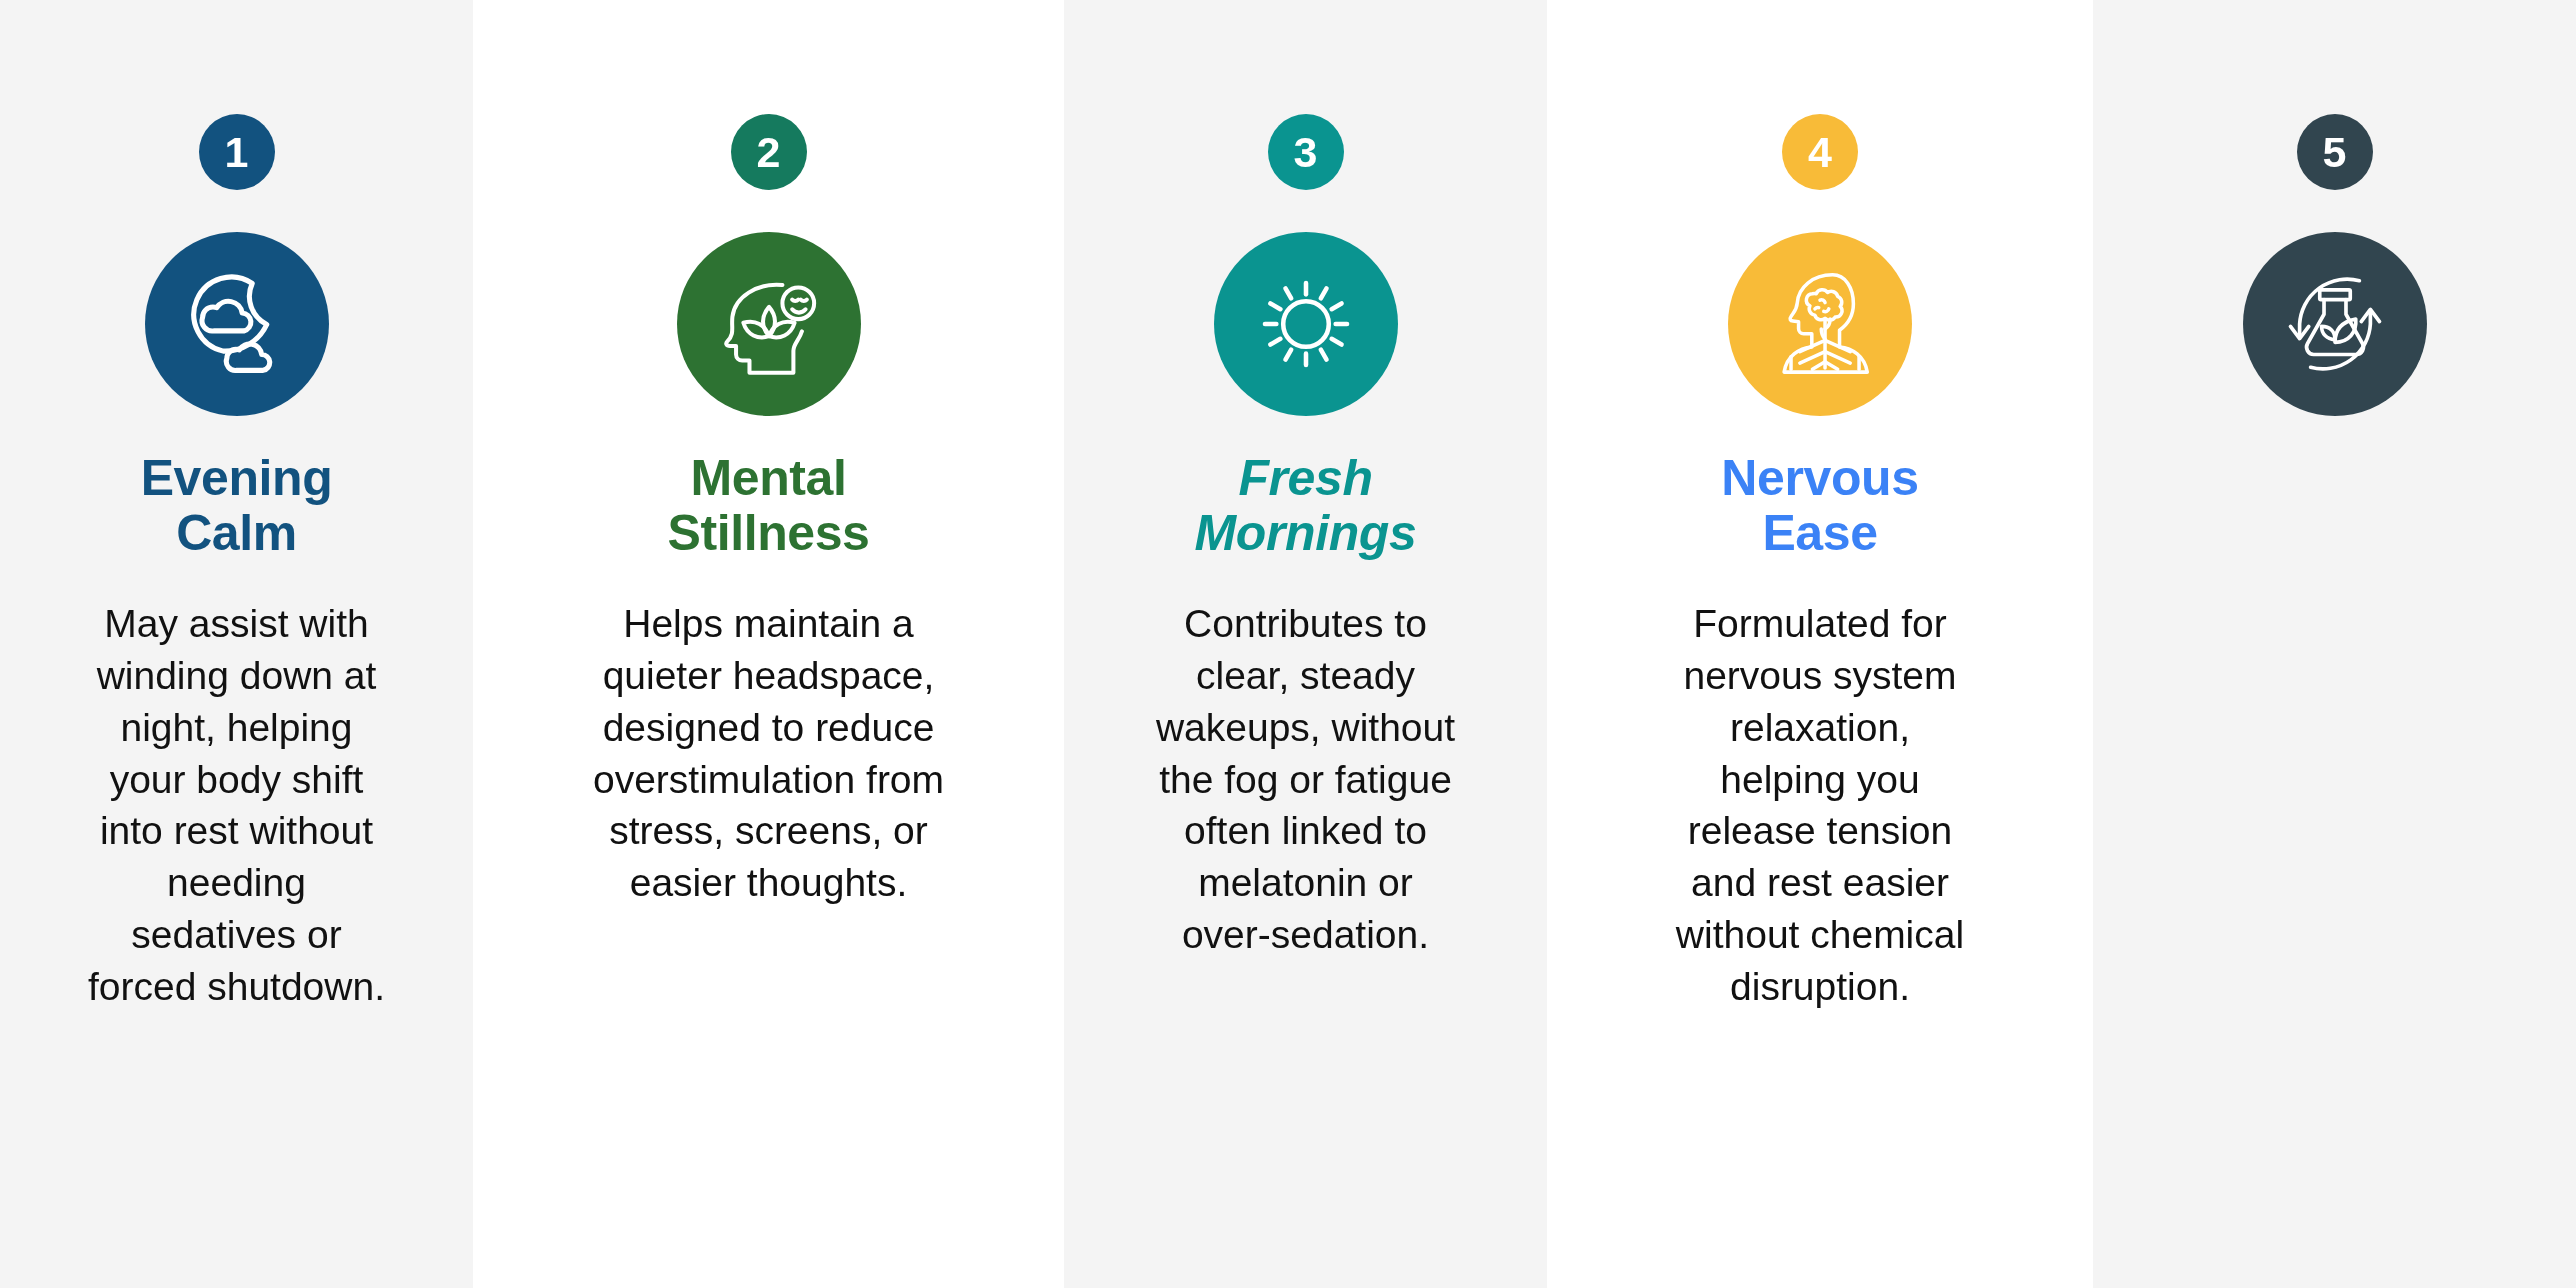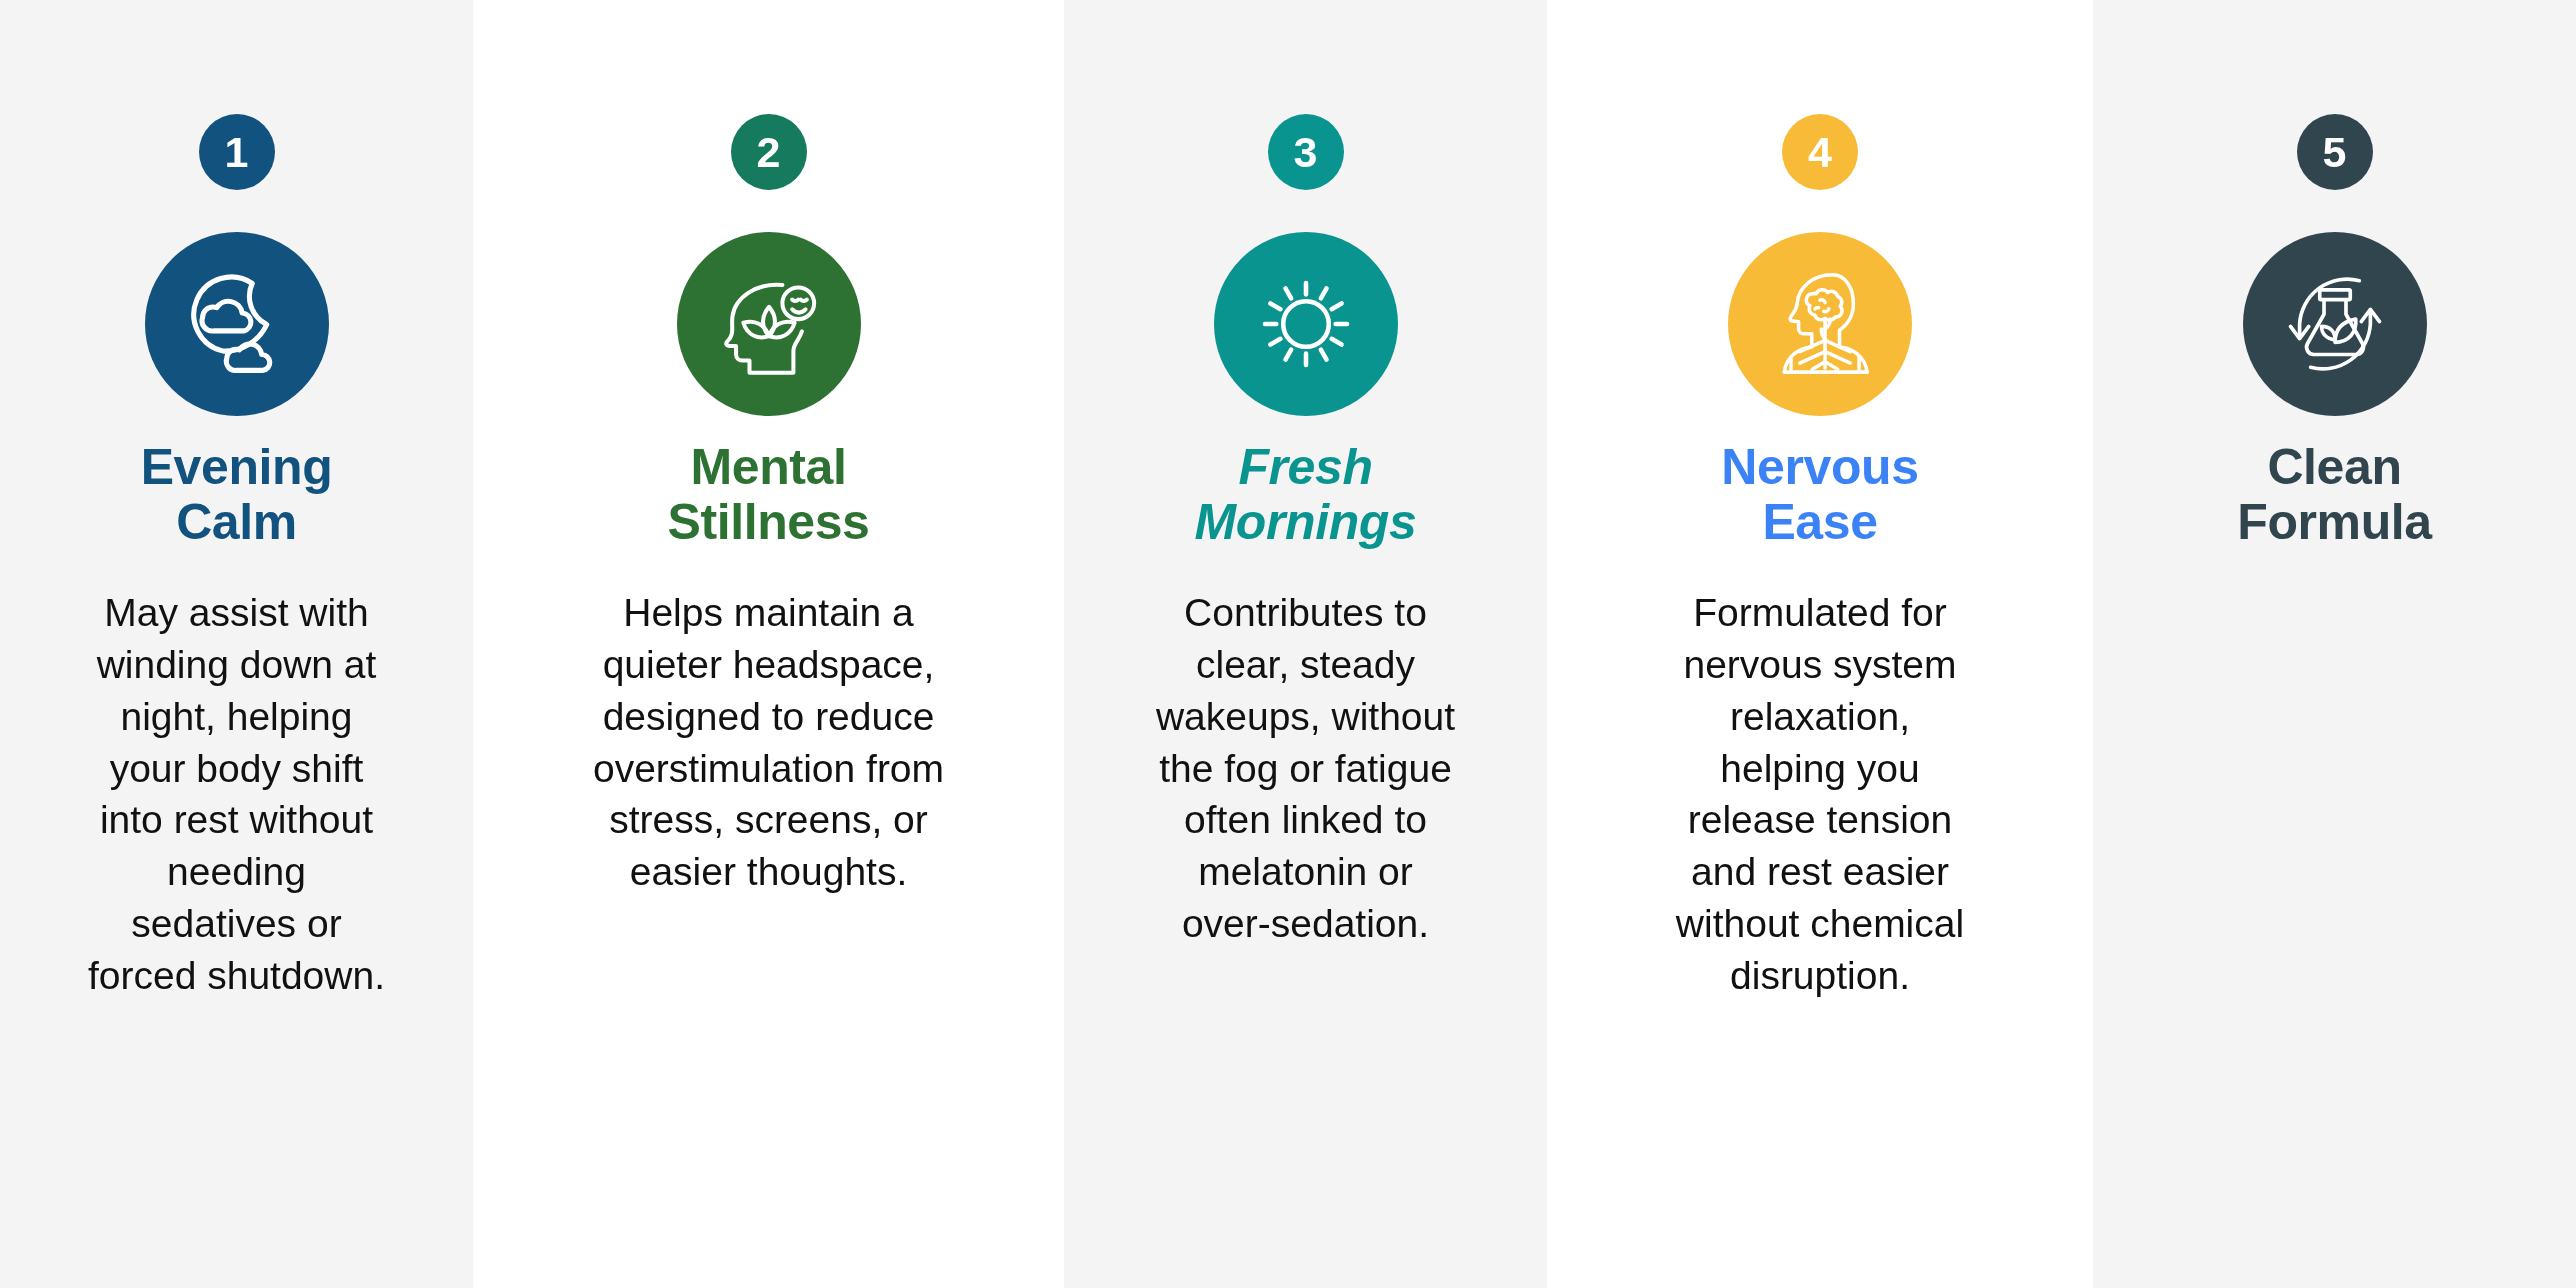--- a/index.html
+++ b/index.html
@@ -52,21 +52,21 @@
     margin-top:42px;
     width:184px; height:184px;
     border-radius:50%;
     display:flex; align-items:center; justify-content:center;
     flex:0 0 auto;
   }
   .disc svg { display:block; }
 
   
   .title {
-    margin-top:24px;
+    margin-top:35px;
     font-size:50px;
     font-weight:700;
     line-height:1.1;
     text-align:center;
     letter-spacing:-0.4px;
     max-width:86%;
   }
 
   
   .body {
@@ -235,18 +235,17 @@
 
             <rect x="37.5" y="22" width="25" height="8" rx="1"></rect>
             <path d="M41 30 v12 L27.5 66 a6 6 0 0 0 5 9 h35 a6 6 0 0 0 5 -9 L59 42 V30"></path>
 
             <path d="M50 63 c-7 -1 -11 -5 -11 -11 c7 0 11 4 11 11 z"></path>
             <path d="M50 65 c0 -11 6 -17 17 -19 c1 11 -6 19 -17 19 z"></path>
           </svg>
         </span>
       </div>
 
-      <div class="title" style="color:#31454f">Clean Formula</div>
     </div>
   </div>
 
 </div>
 
 
 </body></html>

